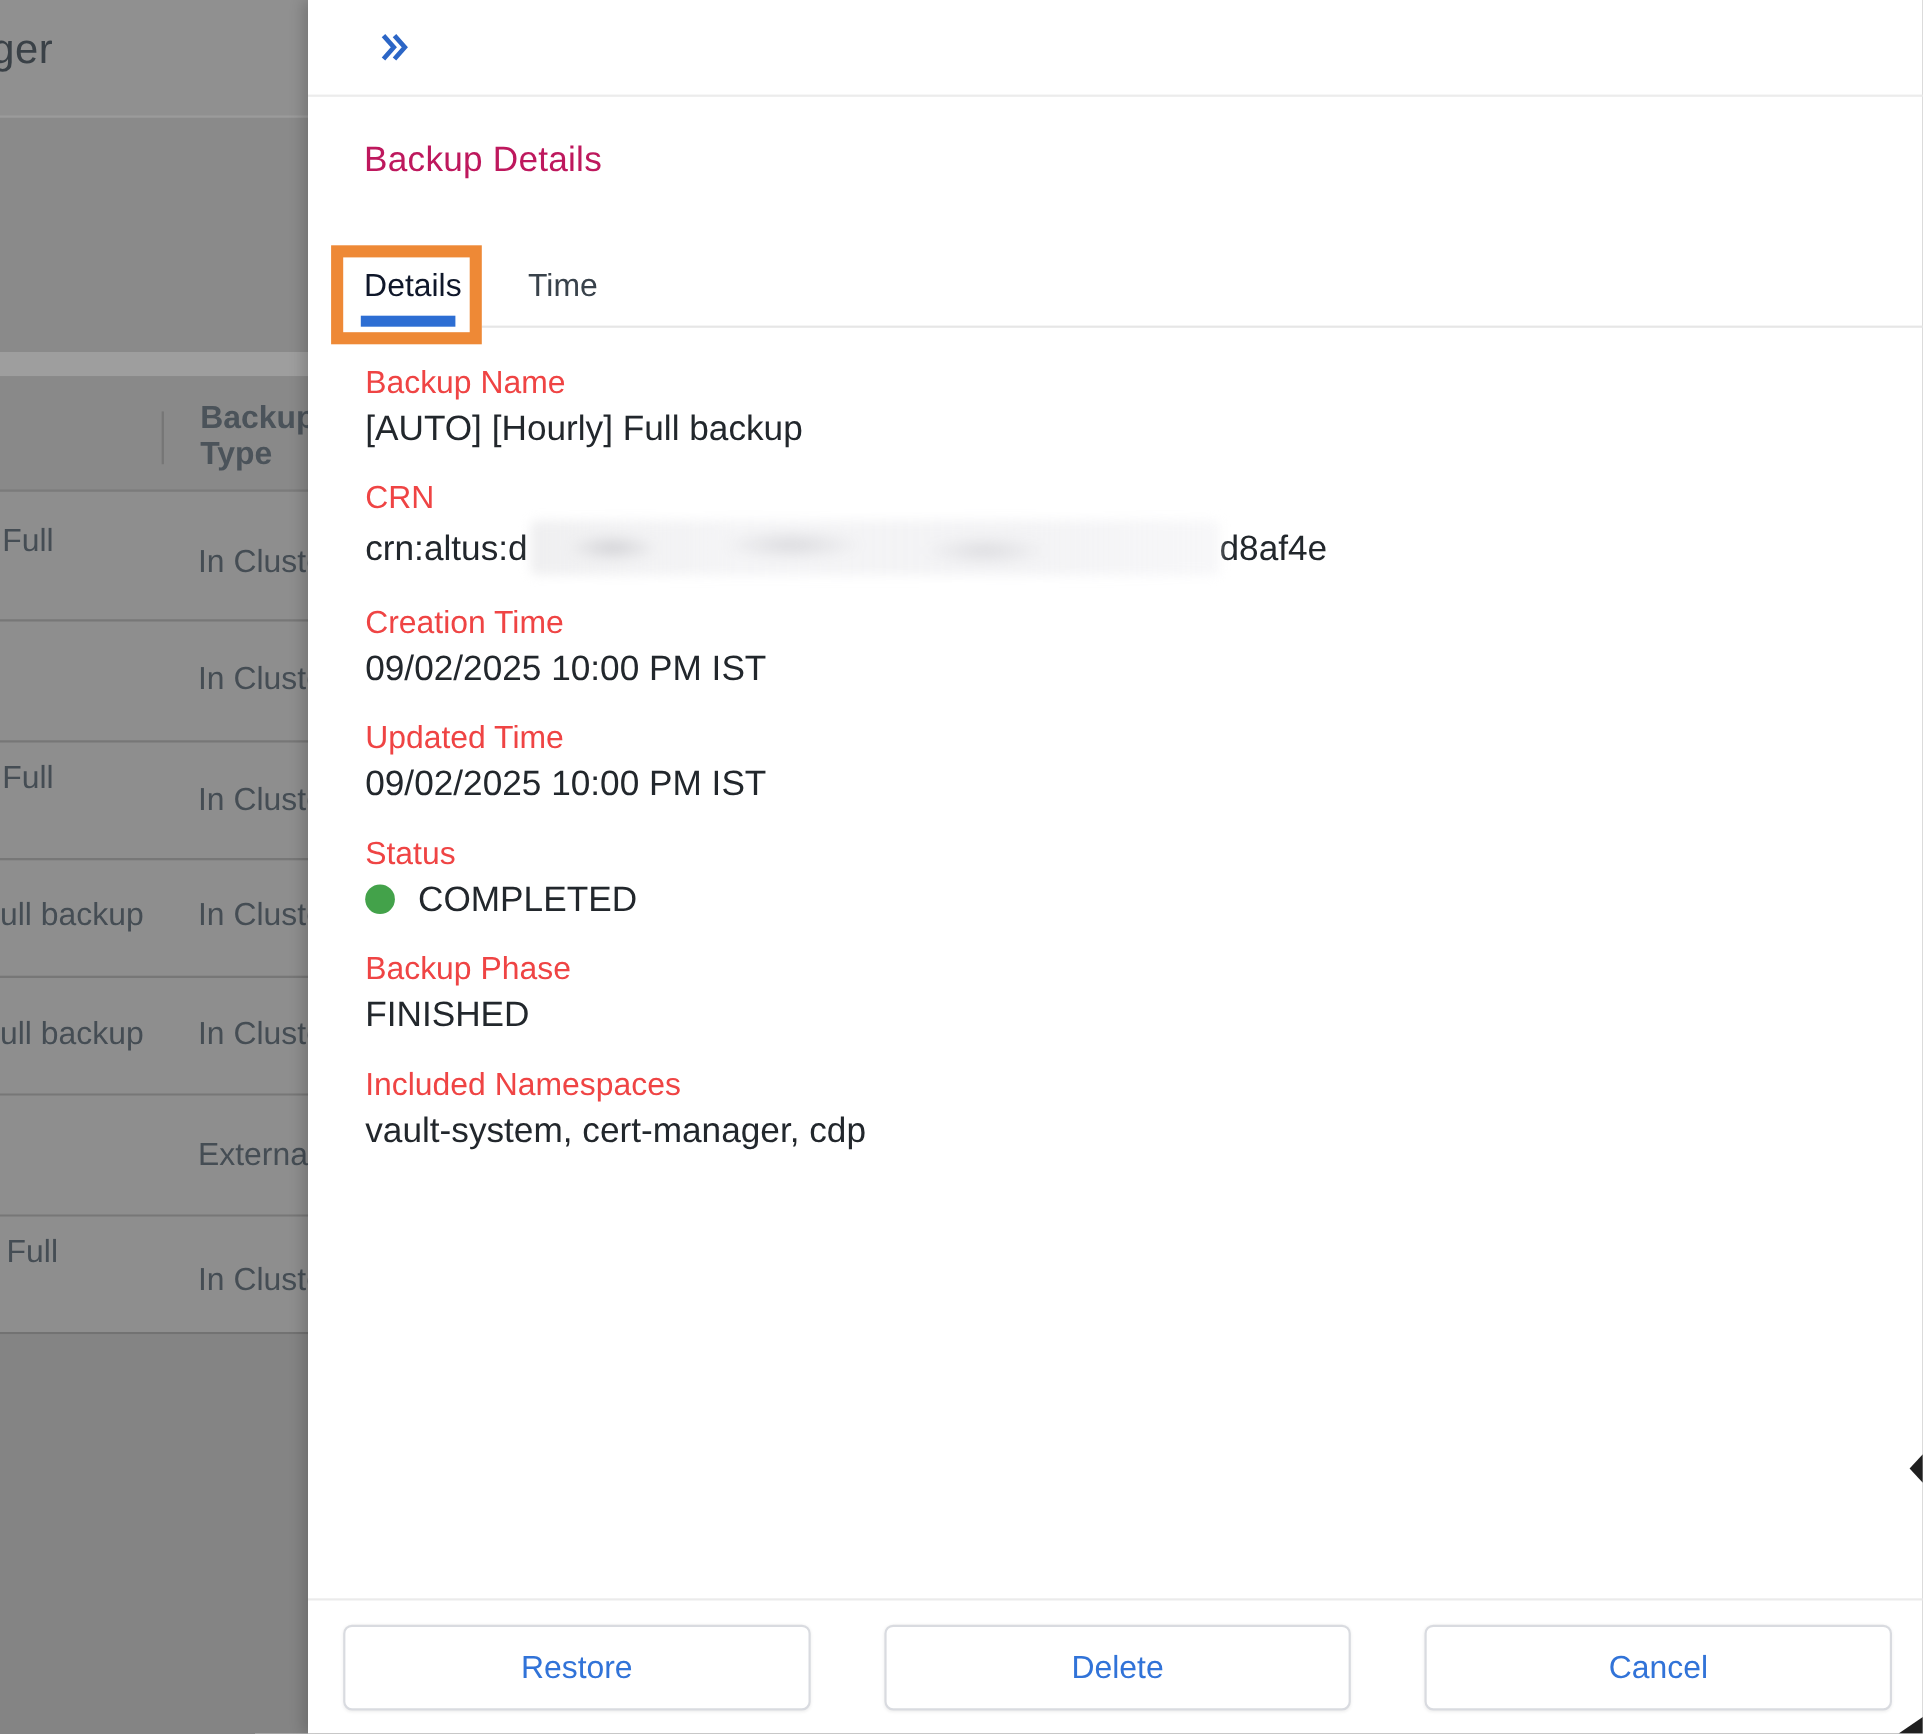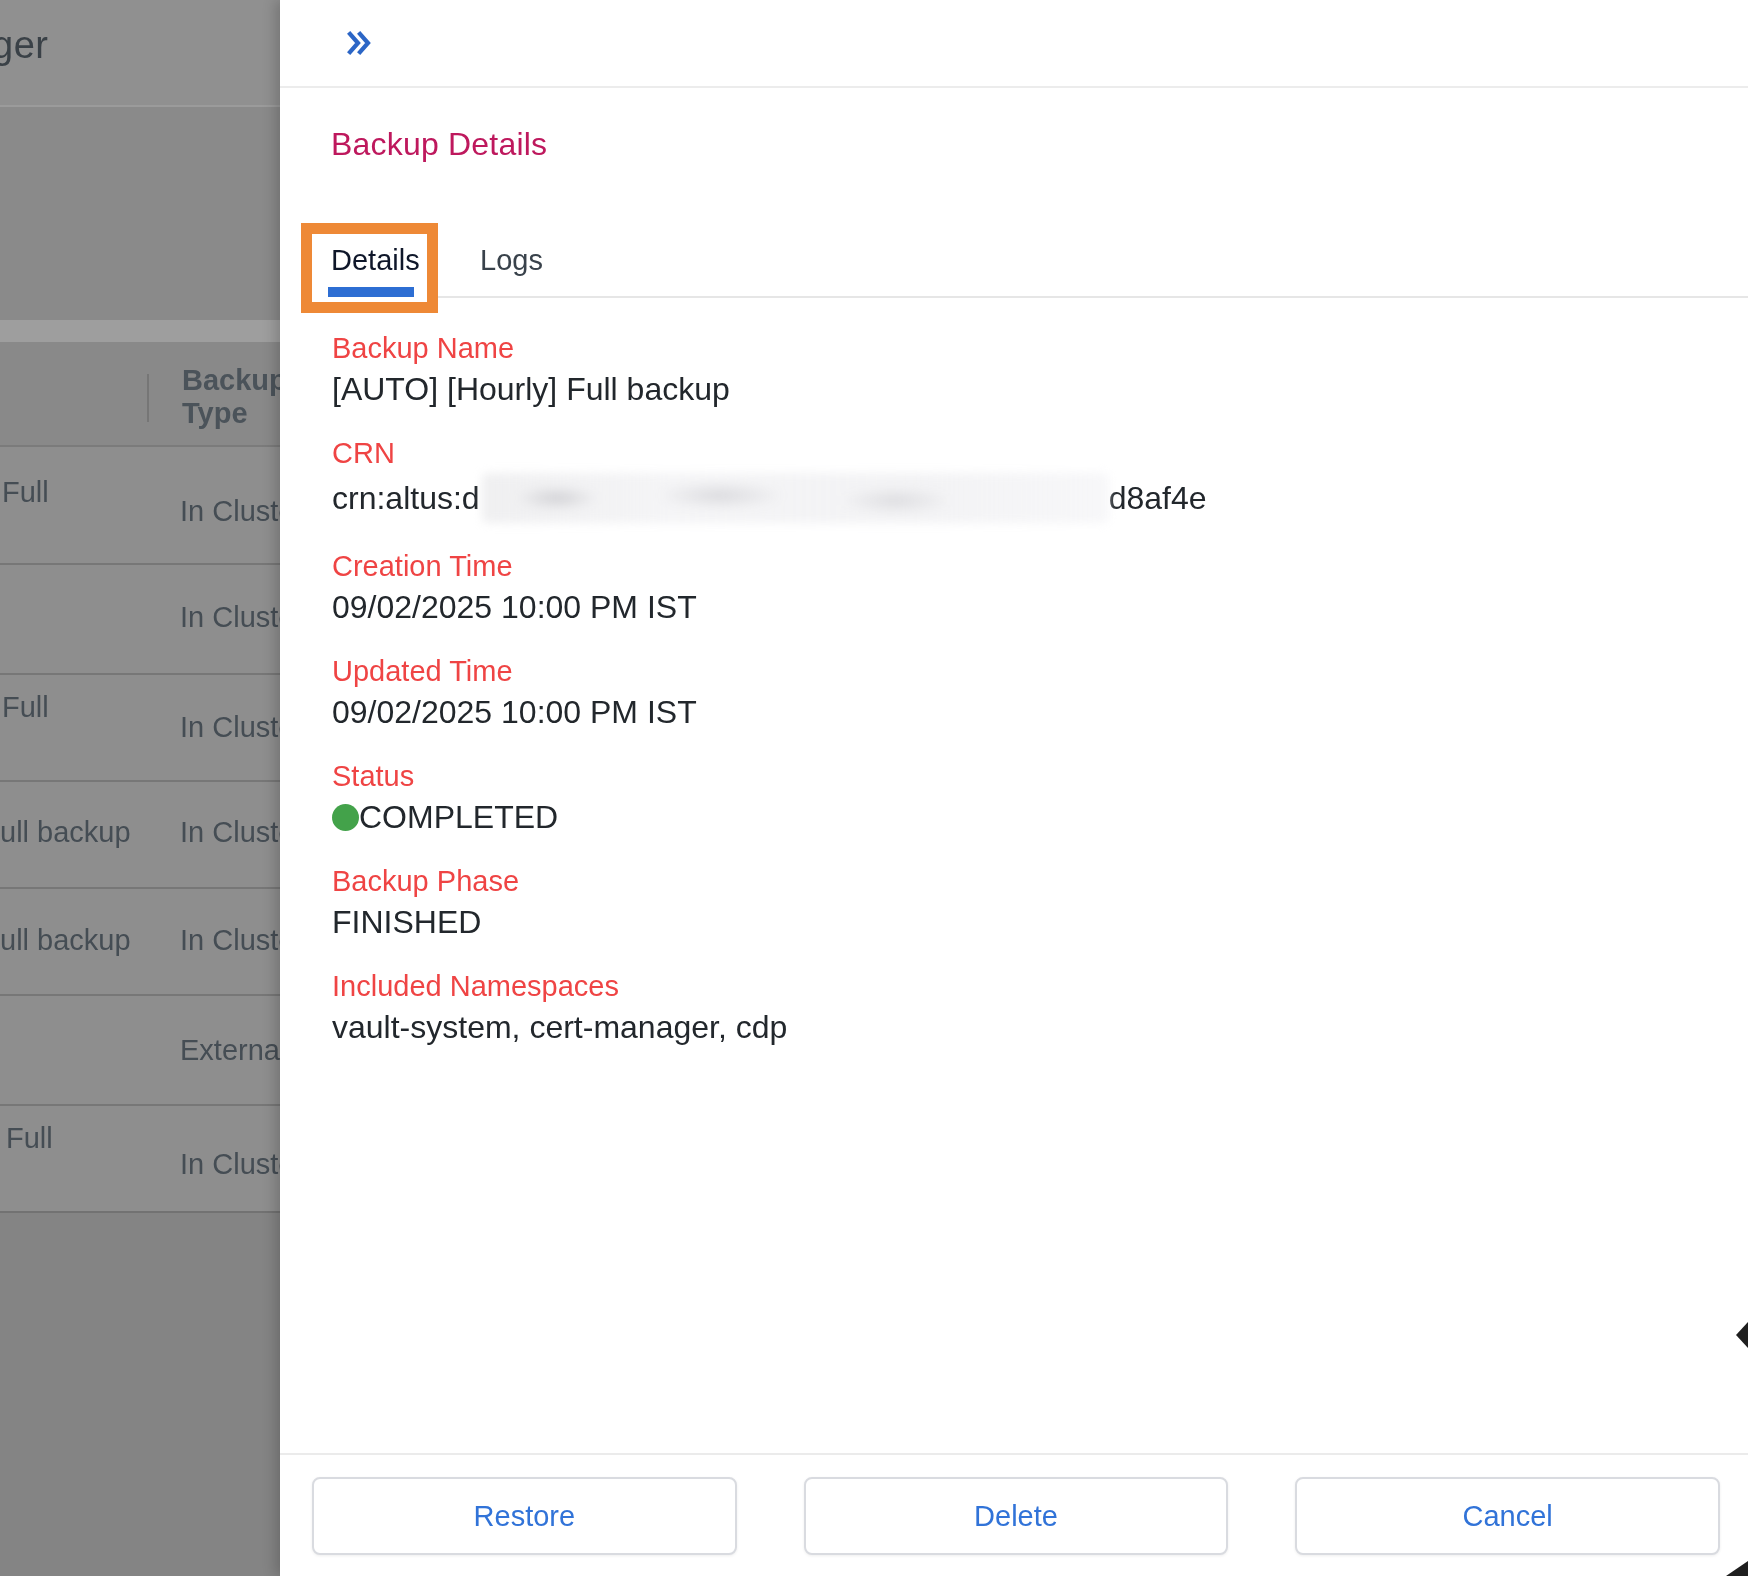--- a/index.html
+++ b/index.html
@@ -39,21 +39,21 @@
   .field .label { font-size:29px; line-height:36px; color:#ef4444; }
   .field .value { font-size:32px; line-height:42px; margin-top:2px; color:#22272c; }
   .crn-line { display:flex; align-items:center; }
   .crn-blur { width:627px; height:50px; margin-left:2px; border-radius:6px;
     background:
       radial-gradient(60px 18px at 12% 50%, rgba(150,150,158,0.35), rgba(230,230,234,0) 70%),
       radial-gradient(90px 20px at 38% 45%, rgba(160,160,168,0.30), rgba(230,230,234,0) 72%),
       radial-gradient(80px 20px at 66% 55%, rgba(165,165,172,0.28), rgba(235,235,238,0) 70%),
       linear-gradient(90deg, rgba(210,210,214,0.35), rgba(236,236,239,0.55) 30%, rgba(228,228,232,0.45) 70%, rgba(242,242,245,0.6));
     filter:blur(5px); }
-  .status-line { display:flex; align-items:center; gap:0; }
+  .status-line { display:flex; align-items:center; gap:21px; }
   .status-dot { width:27px; height:27px; border-radius:50%; background:#43a24a; flex:0 0 auto; }
   
   .footer-divider { position:absolute; left:0; top:1453px; width:100%; height:2px; background:#ebebeb; }
   .footer { position:absolute; left:0; top:1477px; width:100%; height:78px; display:flex; gap:67px; padding:0 28px 0 32px; }
   .btn { flex:1 1 0; height:78px; background:#fff; border:2px solid #d9dbe0; border-radius:8px;
          display:flex; align-items:center; justify-content:center;
          font-size:29px; color:#3173d8; cursor:pointer; box-shadow:0 1px 3px rgba(0,0,0,0.07); }
   
   .wedge-right { position:absolute; right:0; top:1322px; width:0; height:0;
     border-top:13px solid transparent; border-bottom:13px solid transparent; border-right:12px solid #1f1f1f; }
@@ -115,21 +115,21 @@
       <svg width="30" height="30" viewBox="0 0 24 24" fill="none" stroke="#2c66c6" stroke-width="3.4">
         <path d="M4.5 3.5 L12 12 L4.5 20.5"></path>
         <path d="M12.5 3.5 L20 12 L12.5 20.5"></path>
       </svg>
     </div>
   </div>
 
   <div class="drawer-title">Backup Details</div>
 
   <div class="tab tab-details">Details</div>
-  <div class="tab tab-logs">Logs</div>
+  <div class="tab tab-logs">Time</div>
   <div class="tab-ink"></div>
   <div class="tab-divider"></div>
   <div class="annotation-box"></div>
 
   <div class="fields">
 
     <div class="field">
       <div class="label">Backup Name</div>
       <div class="value">[AUTO] [Hourly] Full backup</div>
     </div>

